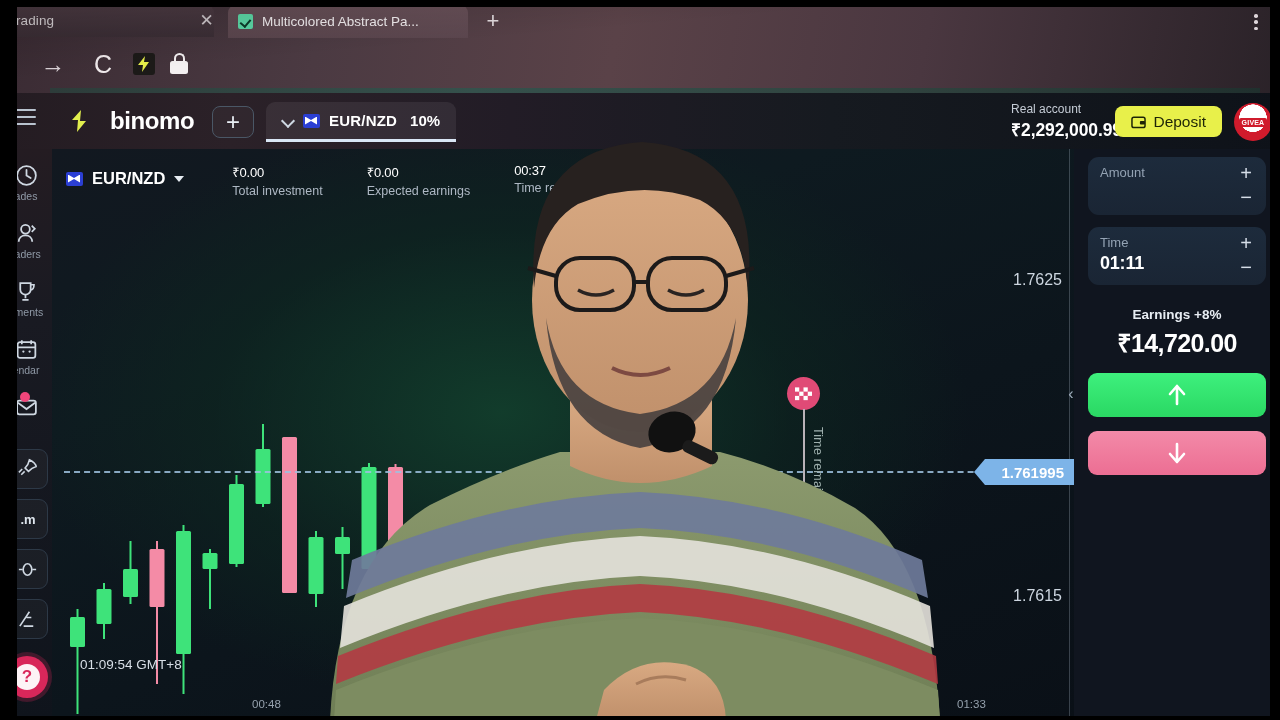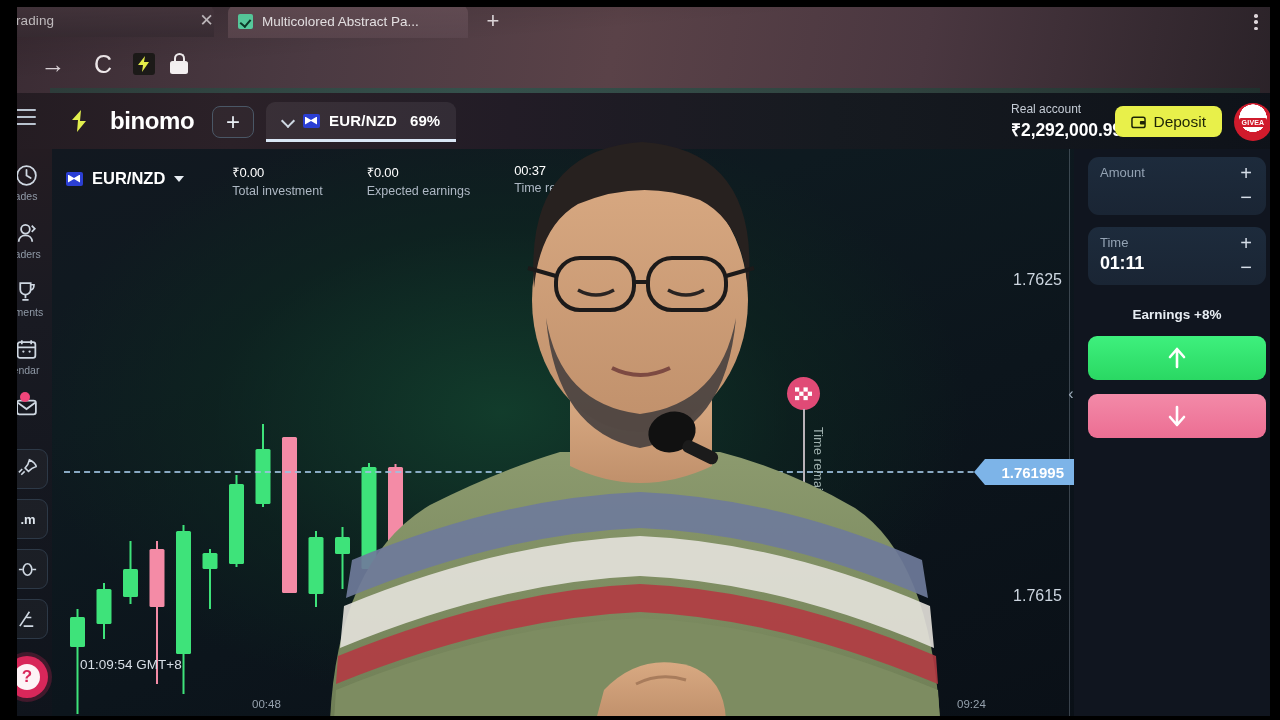--- a/index.html
+++ b/index.html
@@ -257,21 +257,21 @@
         </span>
         <span class="brand-name">binomo</span>
       </div>
 
       <div class="plus-btn">+</div>
 
       <div class="asset-tab">
         <span class="chev-d"></span>
         <span class="flag"></span>
         <span class="a-name">EUR/NZD</span>
-        <span class="a-pct">69%</span>
+        <span class="a-pct">10%</span>
       </div>
 
       <div class="acct">
         <div class="lbl">Real account</div>
         <div class="bal">₹2,292,000.99</div>
       </div>
       <div class="acct-caret"></div>
 
       <div class="deposit">
         <svg width="15" height="14" viewBox="0 0 16 15">
@@ -458,41 +458,42 @@
             <rect x="0" y="9" width="4.5" height="4.5" fill="#fff"></rect>
               <rect x="9" y="9" width="4.5" height="4.5" fill="#fff"></rect>
           </svg>
         </div>
         <div class="m-stem"></div>
       </div>
       <div class="vert-label">Time remaining</div>
 
       <div class="tstamp">01:09:54 GMT+8</div>
       <div class="tick" style="left:200px">00:48</div>
-      <div class="tick" style="left:905px">09:24</div>
+      <div class="tick" style="left:905px">01:33</div>
     </div>
 
     <div class="panel">
       <div class="collapse">‹</div>
 
       <div class="fld">
         <div class="f-k">Amount</div>
         <div class="stp up">+</div>
         <div class="stp dn">−</div>
       </div>
 
       <div class="fld" style="margin-top:12px">
         <div class="f-k">Time</div>
         <div class="f-v">01:11</div>
         <div class="stp up">+</div>
         <div class="stp dn">−</div>
       </div>
 
       <div class="earn">
         <div class="e-k">Earnings +8%</div>
+        <div class="e-v">₹14,720.00</div>
       </div>
 
 
       <div class="cta up">
         <svg width="20" height="24" viewBox="0 0 20 24">
           <path d="M10 3 L10 21 M10 3 L3 11 M10 3 L17 11" stroke="#fff" stroke-width="2.6" fill="none" stroke-linecap="round" stroke-linejoin="round"></path>
         </svg>
       </div>
       <div class="cta dn">
         <svg width="20" height="24" viewBox="0 0 20 24">

